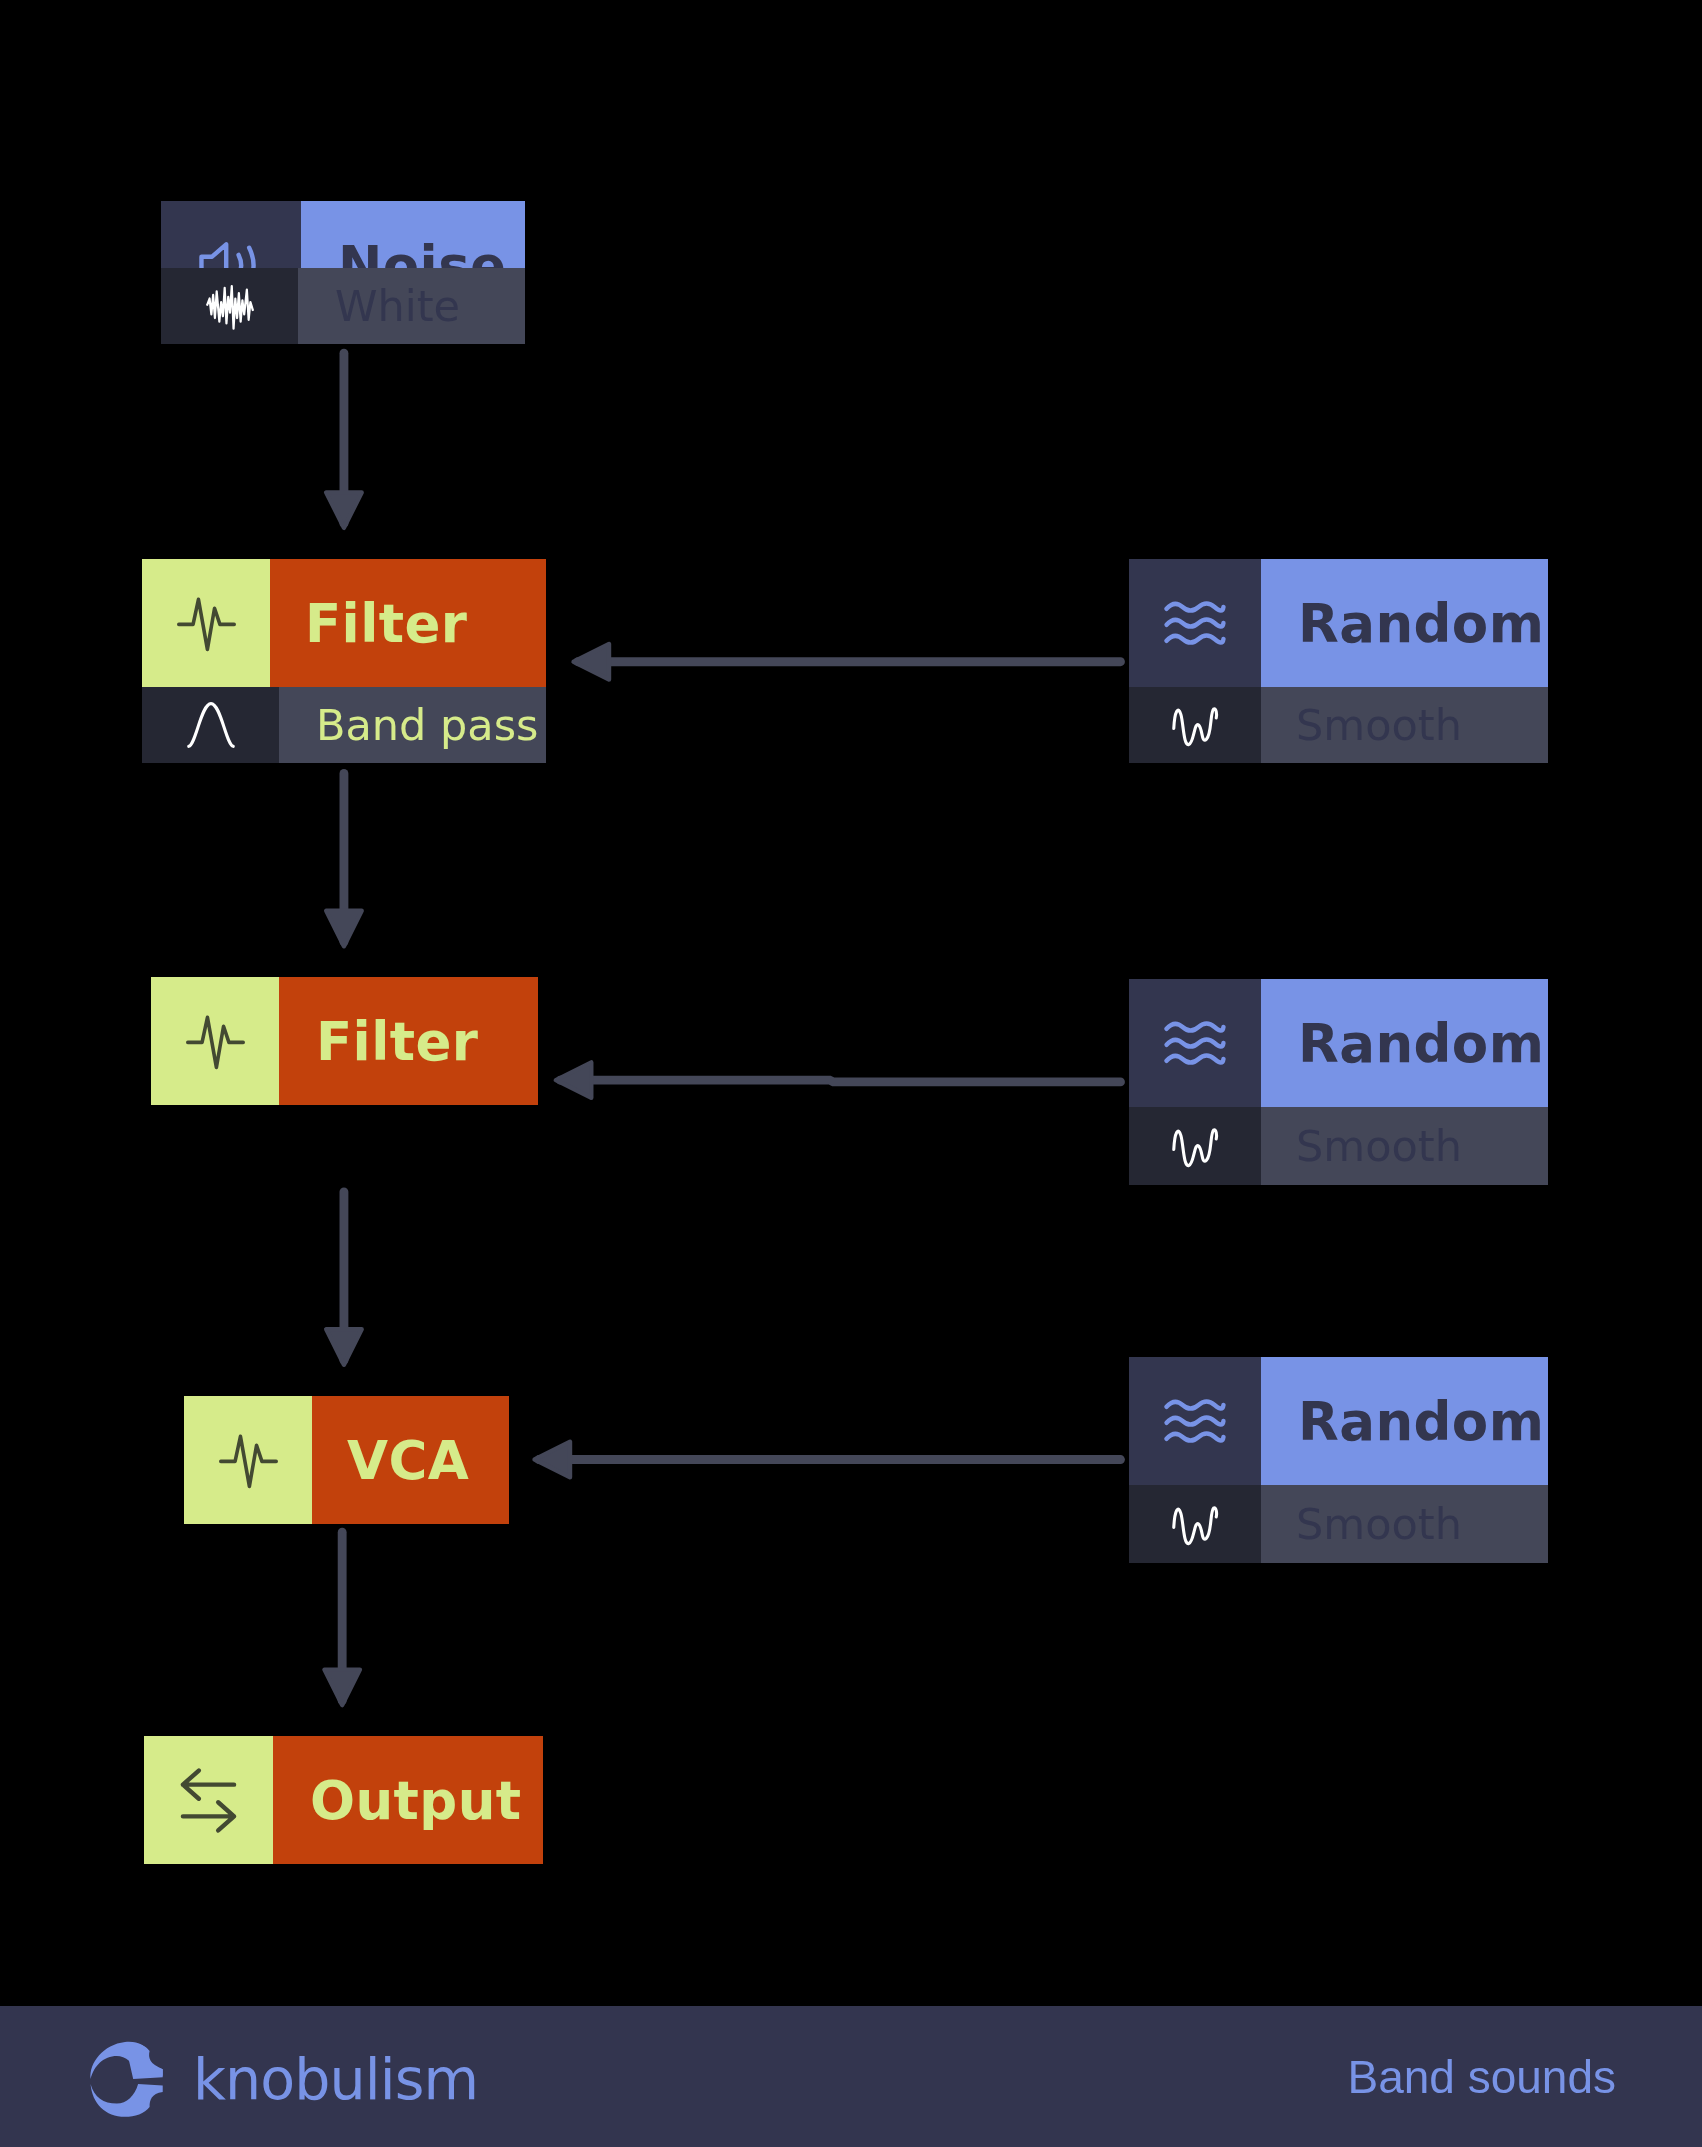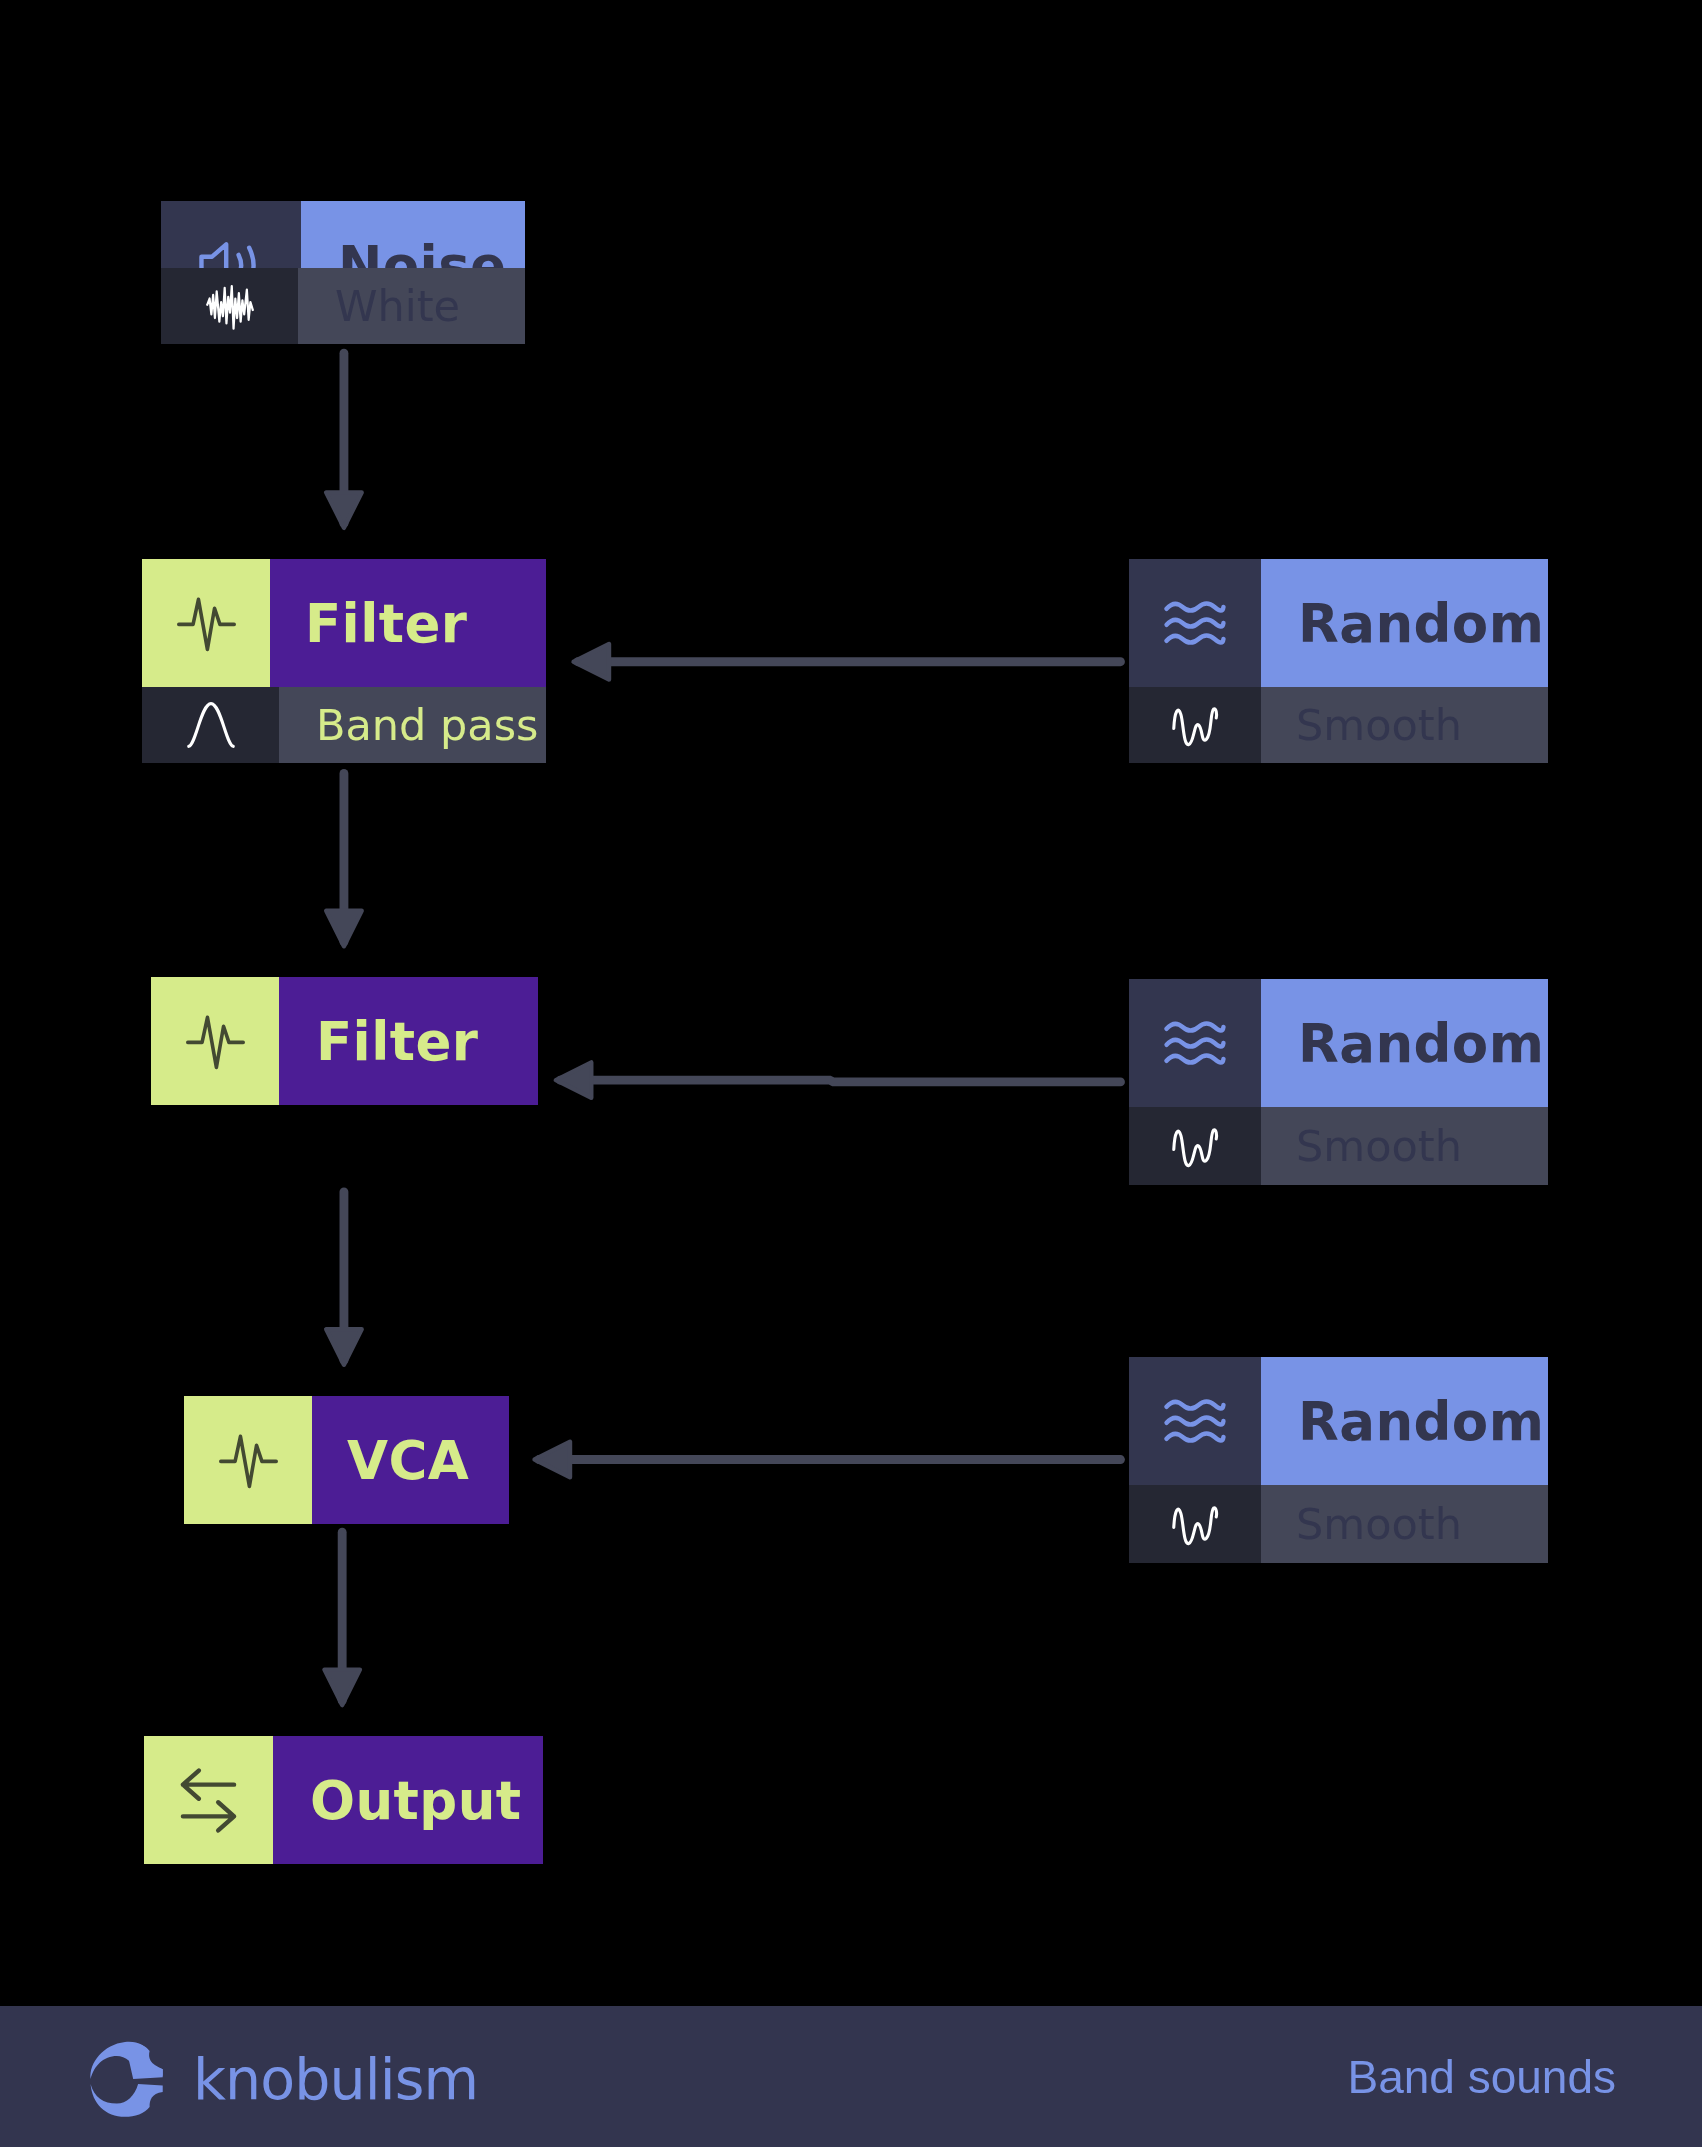--- a/index.html
+++ b/index.html
@@ -6,21 +6,21 @@
   body { width:1702px; height:2147px; background:#000; position:relative; overflow:hidden; font-family:"DejaVu Sans", sans-serif; }
   .node { position:absolute; }
   .row { position:absolute; left:0; right:0; display:flex; }
   .cell { display:flex; align-items:center; box-sizing:border-box; }
   .icon-cell { justify-content:center; }
   .title { font-weight:bold; font-size:53px; letter-spacing:0.4px; }
   .sub { font-size:43px; color:#f2f2f4; }
   .blue-top .icon-cell { background:#33364f; }
   .blue-top .label-cell { background:#7893e6; color:#33364f; }
   .green-top .icon-cell { background:#d6eb8a; }
-  .green-top .label-cell { background:#4c1d95; color:#d6eb8a; }
+  .green-top .label-cell { background:#c2410c; color:#d6eb8a; }
   .bottom .icon-cell { background:#252733; }
   .bottom .label-cell { background:#444758; }
   svg.wire { position:absolute; left:0; top:0; }
   .footer { position:absolute; left:0; top:2006px; width:1702px; height:142px; background:#33354f; }
   .brand { position:absolute; left:84px; top:32px; display:flex; align-items:center; }
   .brand-text { color:#7893e6; font-size:57px; font-family:"DejaVu Sans", sans-serif; margin-left:27px; letter-spacing:-0.9px; }
   .patch-name { position:absolute; right:86px; top:44px; color:#7893e6; font-size:46px; font-family:"Liberation Sans", sans-serif; }
 </style>
 </head>
 <body>

